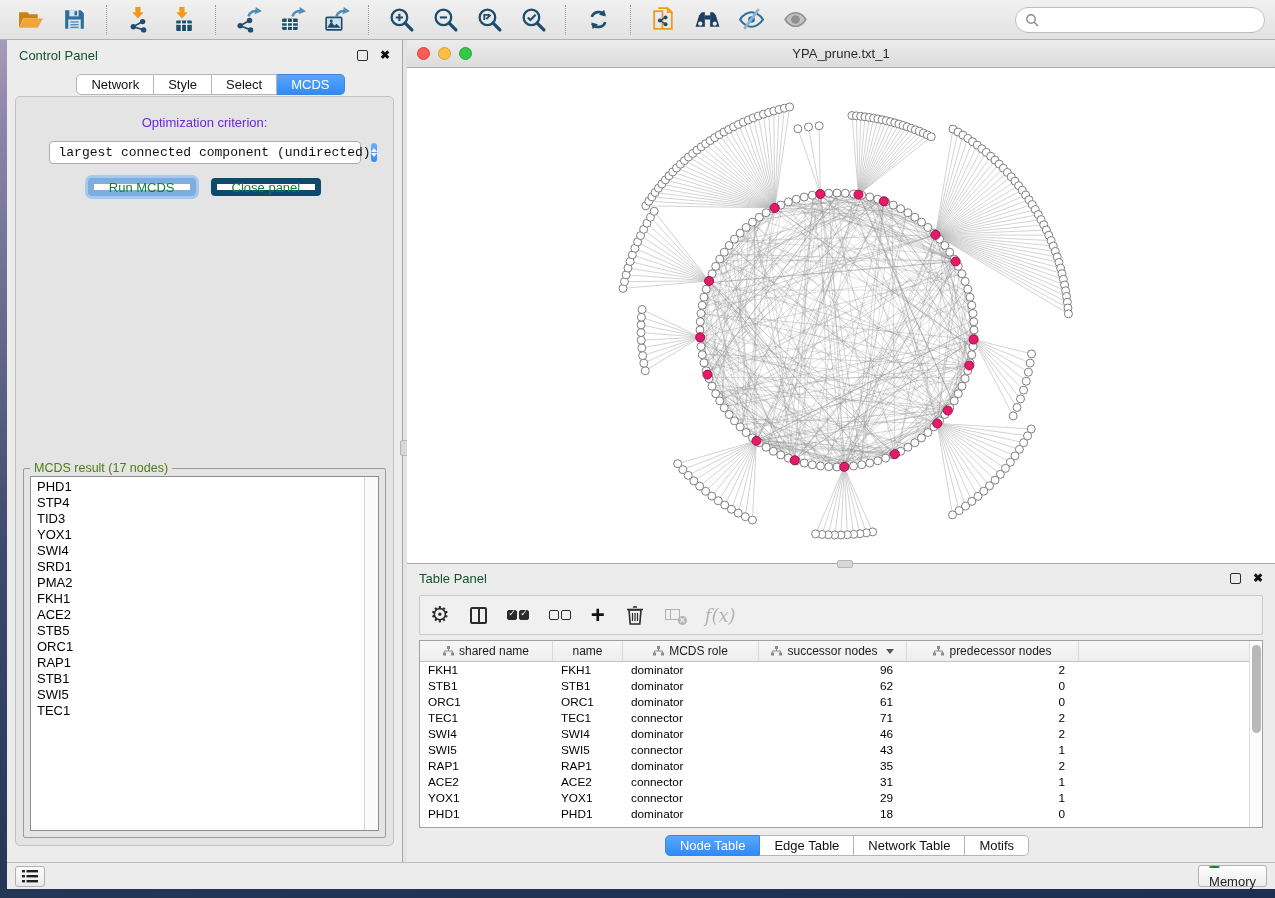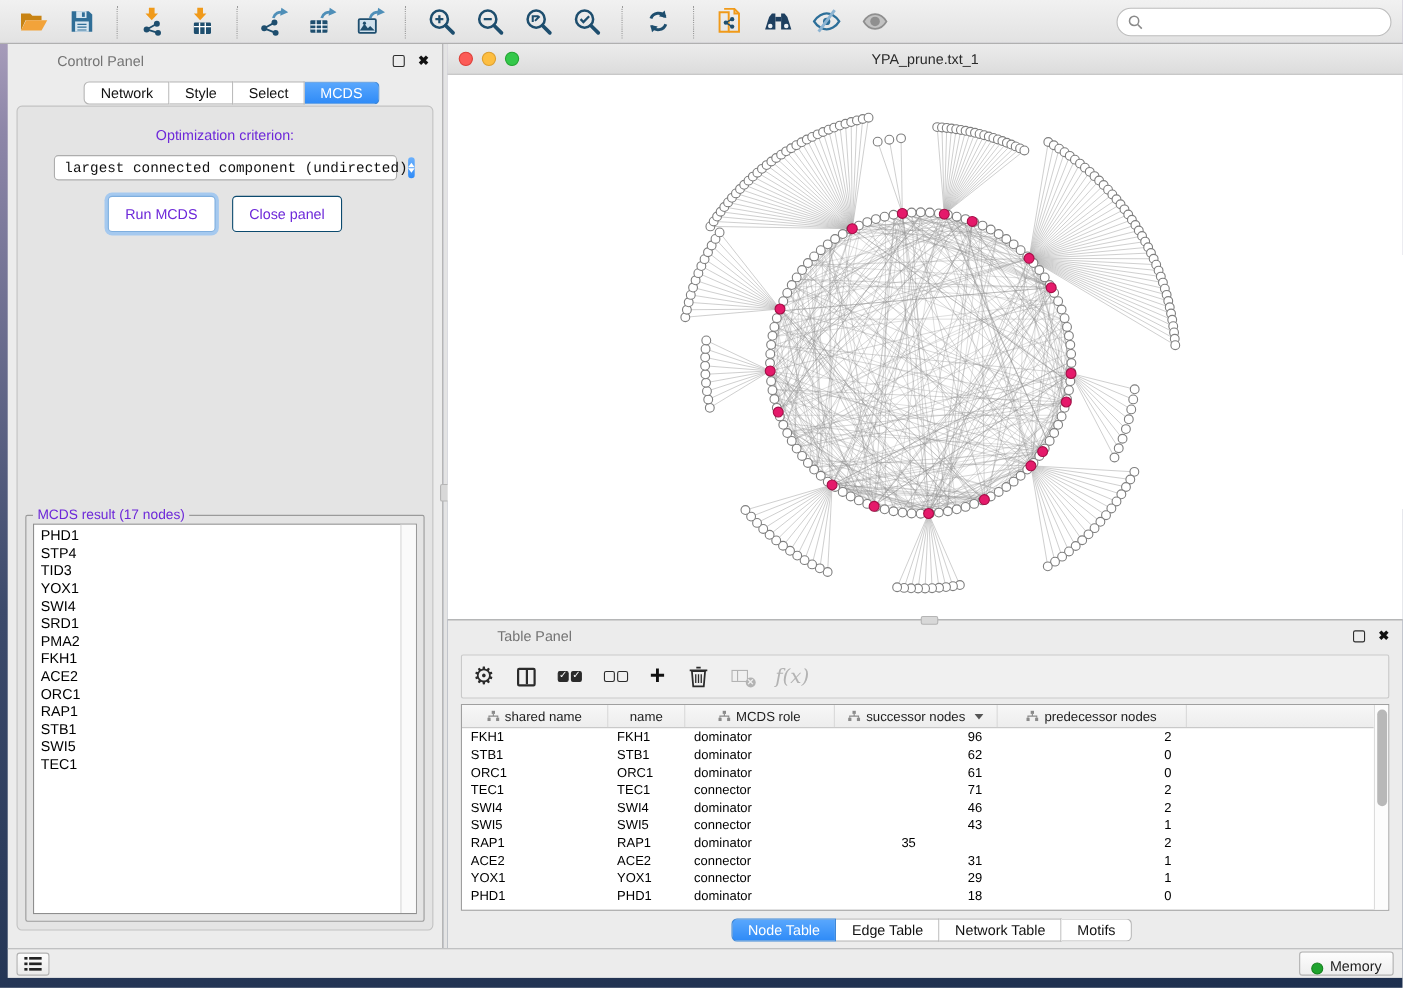--- a/index.html
+++ b/index.html
@@ -18,21 +18,21 @@
   .searchbox { width:250px; height:26px; background:#fff; border:1px solid #bdbdbd; border-radius:13px;
                display:flex; align-items:center; padding:0 9px; gap:6px; }
   .searchbox input { border:none; outline:none; flex:1; font-size:13px; background:transparent; font-family:"Liberation Sans",sans-serif;}
 
   
   .content { position:absolute; left:7px; top:40px; width:1268px; height:822px; display:flex; }
 
   
   .cpanel { width:396px; height:822px; background:#ececec; position:relative; border-right:1px solid #a8a8a8; }
   .panel-head { height:26px; display:flex; align-items:center; padding:4px 12px 0 12px; }
-  .panel-title { font-size:13px; color:#737373;margin-left:33px; }
+  .panel-title { font-size:13px; color:#14532d; }
   .panel-head .ph-gap { flex:1; }
   .float-btn { width:11px; height:11px; border:1.5px solid #2c2c2c; border-radius:2px; margin-right:12px; }
   .close-btn { font-size:12px; color:#111; font-weight:bold; line-height:11px; }
 
   .tabs-row { display:flex; justify-content:center; margin-top:8px; }
   .seg { display:flex;padding-left:12px; }
   .seg .tab { height:21px; padding:0 14px; background:#fff; border:1px solid #b5b5b5; border-left:none;
               display:flex; align-items:center; font-size:13px; color:#111; }
   .seg .tab:first-child { border-left:1px solid #b5b5b5; border-radius:5px 0 0 5px; }
   .seg .tab:last-child { border-radius:0 5px 5px 0; }
@@ -44,27 +44,27 @@
   .combo { margin:11px auto 0 auto; width:312px; height:23px; background:#fff; border:1px solid #adadad;
            border-radius:4px; display:flex; align-items:center;font-family:Liberation Mono, monospace; }
   .combo-text { flex:1; padding-left:9px; font-size:13px; color:#111; white-space:nowrap; }
   .combo-stepper { width:19px; height:19px; margin-right:1px; border-radius:3px;
                    background:linear-gradient(#6cb1fd,#2f8bf7); display:flex; flex-direction:column;
                    align-items:center; justify-content:center; gap:1px; }
   .combo-stepper i { width:0; height:0; border-left:3.5px solid transparent; border-right:3.5px solid transparent; }
   .combo-stepper i.up { border-bottom:4px solid #fff; }
   .combo-stepper i.down { border-top:4px solid #fff; }
   .btn-row { display:flex; justify-content:center; gap:15px; margin-top:14px; }
-  .push-btn { height:33px; padding:0 15px; background:#fff; border:1px solid #0c4a6e; border-radius:4px;
-              font-size:13px; display:flex; align-items:center; color:#6d28d9; }
+  .push-btn { height:18px; padding:0 15px; background:#fff; border:6px solid #0c4a6e; border-radius:4px;
+              font-size:13px; display:flex; align-items:center; color:#15803d; }
   .push-btn.focused { box-shadow:0 0 0 3px #a5c9ef; border-color:#7eaede; }
 
   .result-field { position:absolute; left:7px; right:7px; top:371px; bottom:7px;
                   border:1px solid #9a9a9a; border-radius:2px; }
-  .result-legend { position:absolute; top:-8px; left:6px; background:#e4e4e4; padding:0 4px; font-size:12.5px; color:#6d28d9; }
+  .result-legend { position:absolute; top:-8px; left:6px; background:#e4e4e4; padding:0 4px; font-size:12.5px; color:#4d7c0f; }
   .result-list { position:absolute; inset:7px 6px 6px 6px; background:#fff; border:1px solid #8e8e8e; display:flex; }
   .list-items { flex:1; overflow:hidden; padding-top:2px; }
   .list-items div { font-size:13px; line-height:16px; padding-left:6px; color:#000; }
   .list-scroll { width:14px; background:#fafafa; border-left:1px solid #d7d7d7; }
 
   
   .vsplit { width:4px; background:#e4e4e4; position:relative; }
   .vsplit .handle { position:absolute; left:-3px; top:400px; width:10px; height:16px;
                     background:#d8d8d8; border:1px solid #b5b5b5; border-radius:2px; }
 
@@ -122,21 +122,21 @@
   .tbl-thumb { position:absolute; left:2px; top:4px; width:9px; height:88px; background:#b8b8b8; border-radius:5px; }
 
   .tp-tabs { position:absolute; left:0; right:0; top:271px; display:flex; justify-content:center; }
 
   
   .statusbar { position:absolute; left:7px; top:862px; width:1268px; height:27px; background:#ececec;
                border-top:1px solid #bdbdbd; display:flex; align-items:center; padding:0 8px; }
   .status-left-btn { width:30px; height:21px; background:linear-gradient(#fdfdfd,#eaeaea); border:1px solid #b2b2b2;
                      border-radius:3px; display:flex; align-items:center; justify-content:center; }
   .memory-btn { margin-left:auto; height:22px; padding:0 10px; background:linear-gradient(#fdfdfd,#eeeeee);
-                border:1px solid #b2b2b2; border-radius:3px; display:flex; align-items:flex-end; gap:6px; font-size:13px; }
+                border:1px solid #b2b2b2; border-radius:3px; display:flex; align-items:flex-start; gap:6px; font-size:13px;flex-direction:column; }
   .mem-dot { width:11px; height:11px; border-radius:50%; background:#1fa32e; border:1px solid #15821f; }
 </style>
 </head>
 <body>
 
 <div class="toolbar">
   <div class="tb-btn">
     <svg viewBox="0 0 26 26">
       <path d="M2 21V6h8l2 2h8v4H6z" fill="#c88313"></path>
       <path d="M2 21l4.5-9H25l-5 9z" fill="#f2a33a"></path>
@@ -314,20 +314,21 @@
           <div class="list-items" id="mcds-list">
               <div>PHD1</div>
               <div>STP4</div>
               <div>TID3</div>
               <div>YOX1</div>
               <div>SWI4</div>
               <div>SRD1</div>
               <div>PMA2</div>
               <div>FKH1</div>
               <div>ACE2</div>
+              <div>STB5</div>
               <div>ORC1</div>
               <div>RAP1</div>
               <div>STB1</div>
               <div>SWI5</div>
               <div>TEC1</div>
             </div>
           <div class="list-scroll"></div>
         </div>
       </div>
     </div>
@@ -1325,21 +1326,21 @@
                 <div class="td l" style="width: 133px;">SWI5</div>
                 <div class="td l" style="width: 70px;">SWI5</div>
                 <div class="td l" style="width: 136px;">connector</div>
                 <div class="td r" style="width: 148px;">43</div>
                 <div class="td r" style="width: 172px;">1</div>
               </div>
               <div class="tr">
                 <div class="td l" style="width: 133px;">RAP1</div>
                 <div class="td l" style="width: 70px;">RAP1</div>
                 <div class="td l" style="width: 136px;">dominator</div>
-                <div class="td r" style="width: 148px; text-align: center;">35</div>
+                <div class="td r" style="width: 148px;">35</div>
                 <div class="td r" style="width: 172px;">2</div>
               </div>
               <div class="tr">
                 <div class="td l" style="width: 133px;">ACE2</div>
                 <div class="td l" style="width: 70px;">ACE2</div>
                 <div class="td l" style="width: 136px;">connector</div>
                 <div class="td r" style="width: 148px;">31</div>
                 <div class="td r" style="width: 172px;">1</div>
               </div>
               <div class="tr">

